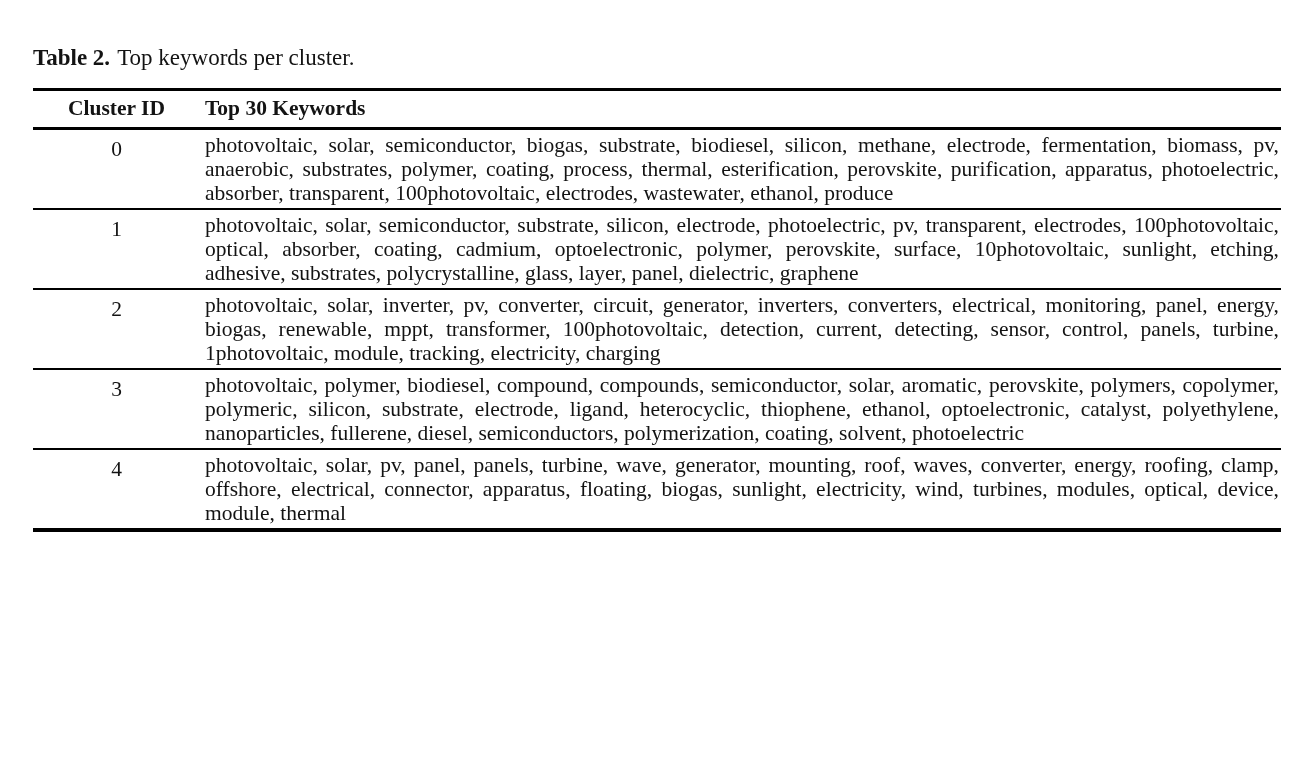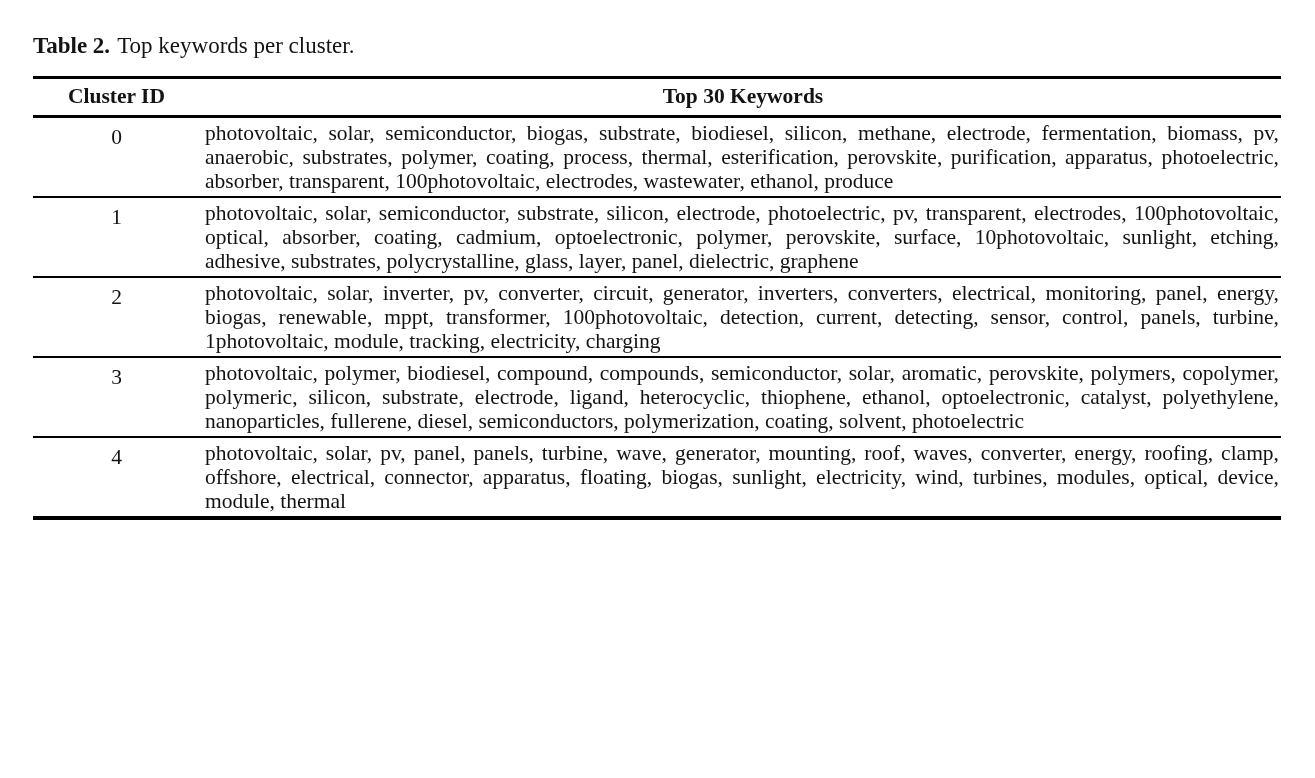--- a/index.html
+++ b/index.html
@@ -6,21 +6,21 @@
     margin: 0;
     padding: 0;
     background: #ffffff;
     color: #131313;
     font-family: "Liberation Serif", "DejaVu Serif", serif;
   }
   .page {
     width: 1315px;
     height: 678px;
     box-sizing: border-box;
-    padding: 26px 34px 0 33px;
+    padding: 38px 34px 0 33px;
     background: #ffffff;
     overflow: hidden;
   }
   .caption {
     font-size: 23px;
     line-height: 1.25;
     margin: 6px 0 15px 0;
   }
   .caption-label {
     font-weight: bold;
@@ -49,21 +49,21 @@
     vertical-align: top;
     padding: 0;
   }
   col.col-id { width: 167px; }
   col.col-kw { width: 1081px; }
   th.h-id {
     font-weight: bold;
     padding: 5px 0 6px 0;
   }
   th.h-kw {
-    text-align: center;
+    text-align: left;
     font-weight: bold;
     padding: 5px 0 6px 5px;
   }
   td.c-id {
     text-align: center;
     padding-top: 3px;
     line-height: 32.5px;
   }
   td.c-kw {
     text-align: justify;

